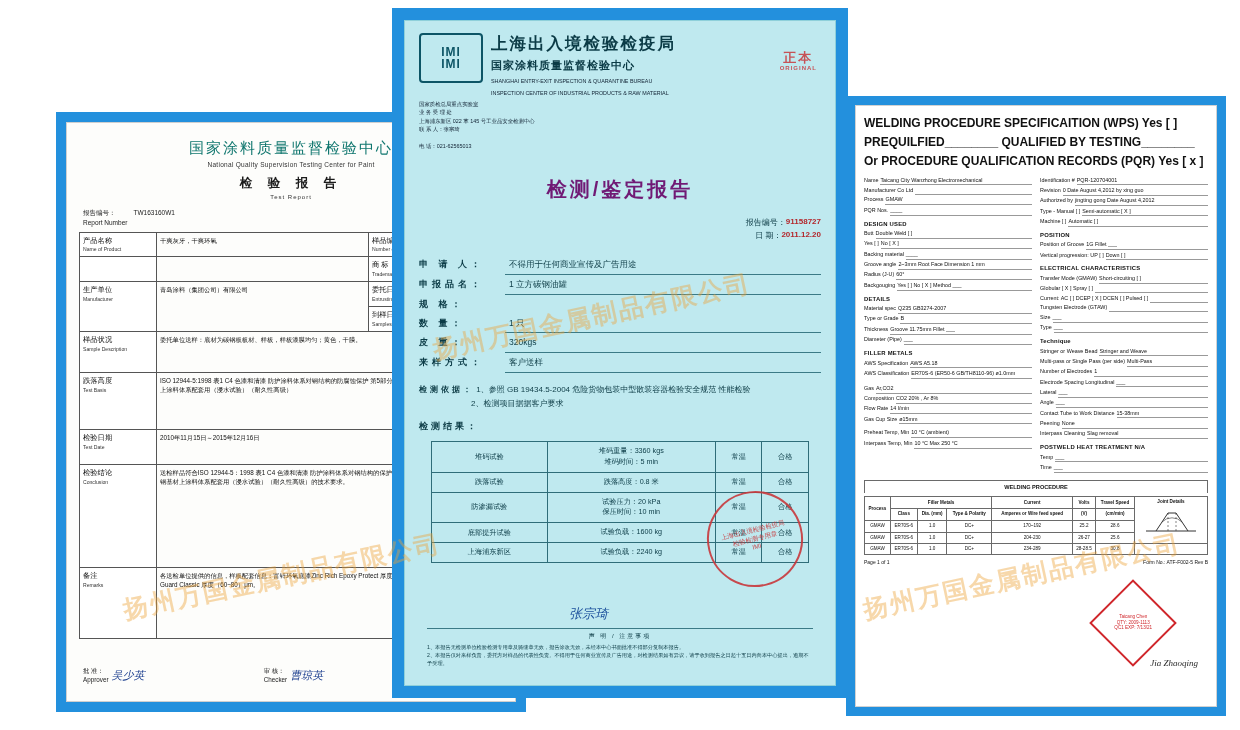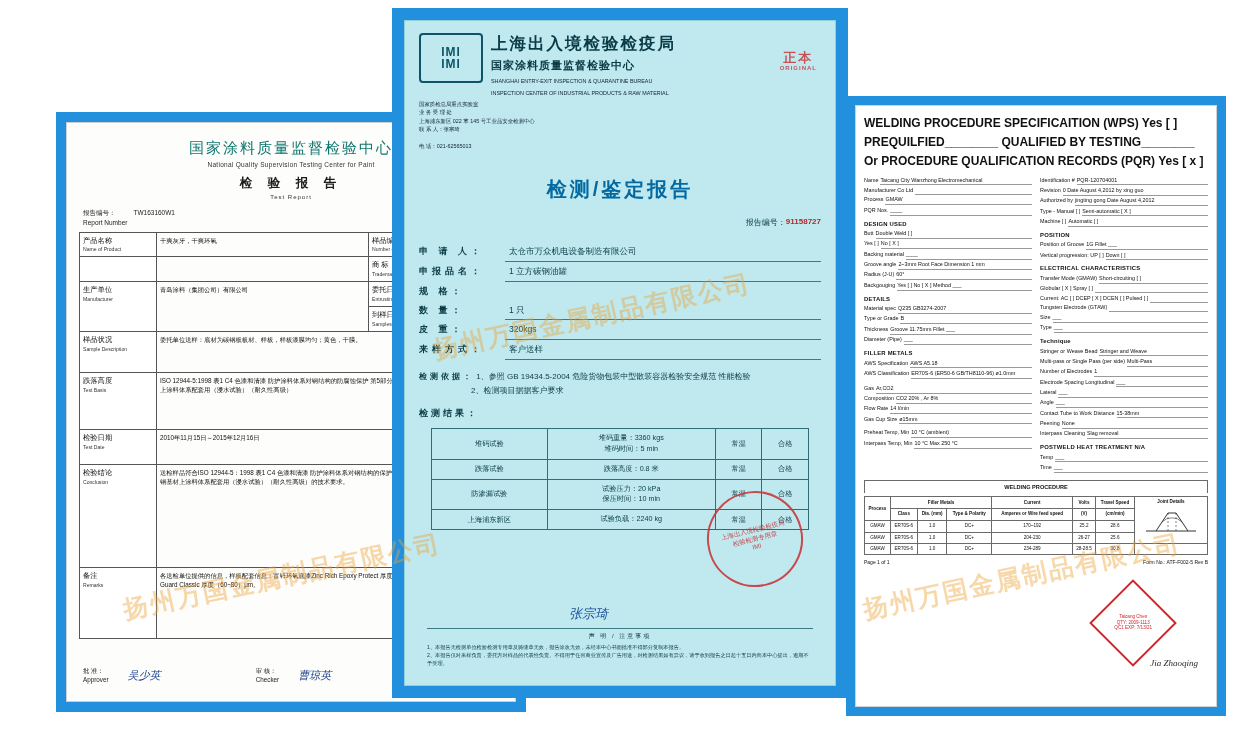--- a/index.html
+++ b/index.html
@@ -30,38 +30,38 @@
   .l-table td.lab{width:70px;background:#fff;}
   .lab .cn{font-size:7.3px;display:block;}
   .lab .en{font-size:5.1px;display:block;color:#333;}
   .l-table td.val{font-size:6.3px;}
   .round-stamp{width:84px;height:84px;border:2px solid #d0262b;border-radius:50%;
     color:#d0262b;display:flex;align-items:center;justify-content:center;
     font-size:7px;text-align:center;line-height:1.2;opacity:.92;transform:rotate(-12deg);}
   .round-stamp .star{font-size:20px;}
   .sig{font-family:"Liberation Serif", serif;font-style:italic;color:#1c3f8f;font-size:11px;}
   .l-footrow{position:absolute;left:4px;right:4px;bottom:8px;display:flex;justify-content:space-between;font-size:6.3px;}
-  .l-footrow .cell{display:flex;gap:19px;align-items:flex-end;}
+  .l-footrow .cell{display:flex;gap:3px;align-items:flex-end;}
 
   
   #cert-mid{left:392px;top:8px;width:456px;height:690px;background:#2390dd;z-index:5;}
   #cert-mid .paper{left:12px;top:12px;width:432px;height:666px;background:#bfe9ef;border:1px solid #8fd0da;}
   .m-inner{position:absolute;left:14px;top:12px;right:14px;bottom:12px;color:#0d3c46;}
   .m-head{display:flex;gap:8px;align-items:flex-start;}
   .m-logo{width:60px;height:46px;border:2px solid #0d5566;border-radius:4px;
     display:flex;flex-direction:column;align-items:center;justify-content:center;
     font-weight:bold;font-size:12px;line-height:1;color:#0d5566;letter-spacing:1px;flex:0 0 auto;}
   .m-head-txt{flex:1;}
   .m-h1{font-size:16.5px;font-weight:bold;letter-spacing:2px;color:#0b3b46;}
   .m-h2{font-size:11px;font-weight:bold;letter-spacing:1px;margin-top:3px;color:#0b3b46;}
   .m-addr{font-size:5.4px;line-height:1.55;margin-top:4px;color:#123;}
   .m-orig{position:absolute;right:4px;top:18px;color:#c8383c;font-weight:bold;text-align:center;
     font-size:13px;letter-spacing:2px;line-height:1.1;opacity:.85;}
   .m-orig .en{font-size:6px;letter-spacing:1px;display:block;}
-  .m-title{text-align:center;font-size:20px;font-weight:bold;letter-spacing:3px;margin-top:26px;color:#0369a1;}
+  .m-title{text-align:center;font-size:20px;font-weight:bold;letter-spacing:3px;margin-top:26px;color:#701a75;}
   .m-no{display:flex;justify-content:flex-end;font-size:8px;margin-top:14px;}
   .m-no .r{color:#b3272c;font-weight:bold;}
   .m-fields{margin-top:14px;font-size:9px;line-height:2.1;}
   .m-fields .row{display:flex;align-items:baseline;}
   .m-fields .k{width:86px;letter-spacing:4px;font-weight:bold;color:#0b3b46;}
   .m-fields .v{flex:1;border-bottom:1px solid #3b7a86;padding-left:4px;font-size:8.5px;}
   .m-basis{font-size:8px;margin-top:10px;line-height:1.7;}
   .m-basis .lead{letter-spacing:3px;font-weight:bold;}
   .m-res{font-size:9px;letter-spacing:3px;font-weight:bold;margin-top:10px;}
   .m-table{width:94%;margin:8px auto 0;border-collapse:collapse;}
@@ -267,25 +267,29 @@
 联 系 人：张宗琦
 
 电  话：021-62565013</div>
 
         <div class="m-title">检测/鉴定报告</div>
 
         <div class="m-no">
           <span>报告编号：</span>
           <span class="r">91158727</span>
         </div>
+        <div class="m-no" style="margin-top:2px">
+          <span>日      期：</span>
+          <span class="r">2011.12.20</span>
+        </div>
 
         <div class="m-fields">
           <div class="row">
             <span class="k">申 请 人：</span>
-            <span class="v">太仓市万众机电设备制造有限公司</span>
+            <span class="v">不得用于任何商业宣传及广告用途</span>
           </div>
           <div class="row">
             <span class="k">申报品名：</span>
             <span class="v">1 立方碳钢油罐</span>
           </div>
           <div class="row">
             <span class="k">规    格：</span>
           </div>
           <div class="row">
             <span class="k">数    量：</span>
@@ -321,20 +325,26 @@
           <tr>
             <td>跌落试验</td>
             <td class="two" style="white-space:pre-line">跌落高度：0.8 米</td>
             <td>常温</td>
             <td>合格</td>
           </tr>
           <tr>
             <td>防渗漏试验</td>
             <td class="two" style="white-space:pre-line">试验压力：20 kPa
 保压时间：10 min</td>
+            <td>常温</td>
+            <td>合格</td>
+          </tr>
+          <tr>
+            <td>底部提升试验</td>
+            <td class="two" style="white-space:pre-line">试验负载：1600 kg</td>
             <td>常温</td>
             <td>合格</td>
           </tr>
           <tr>
             <td>上海浦东新区</td>
             <td class="two" style="white-space:pre-line">试验负载：2240 kg</td>
             <td>常温</td>
             <td>合格</td>
           </tr>
         </tbody>

